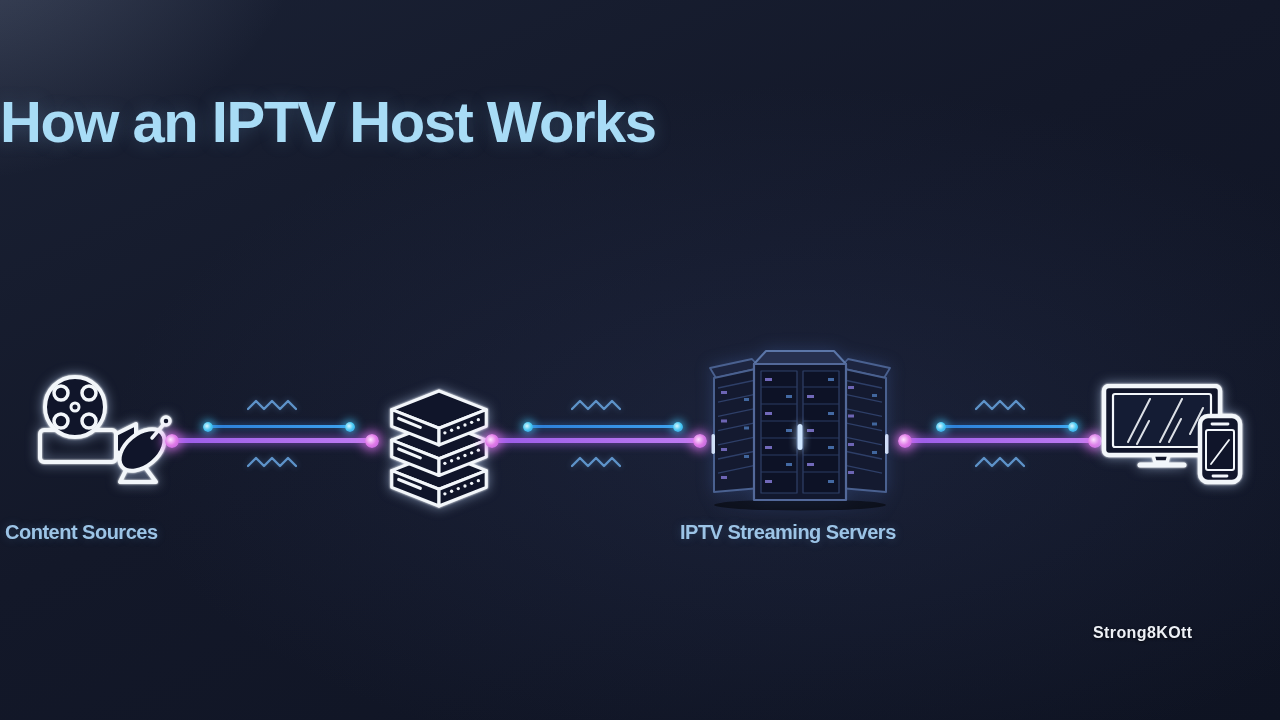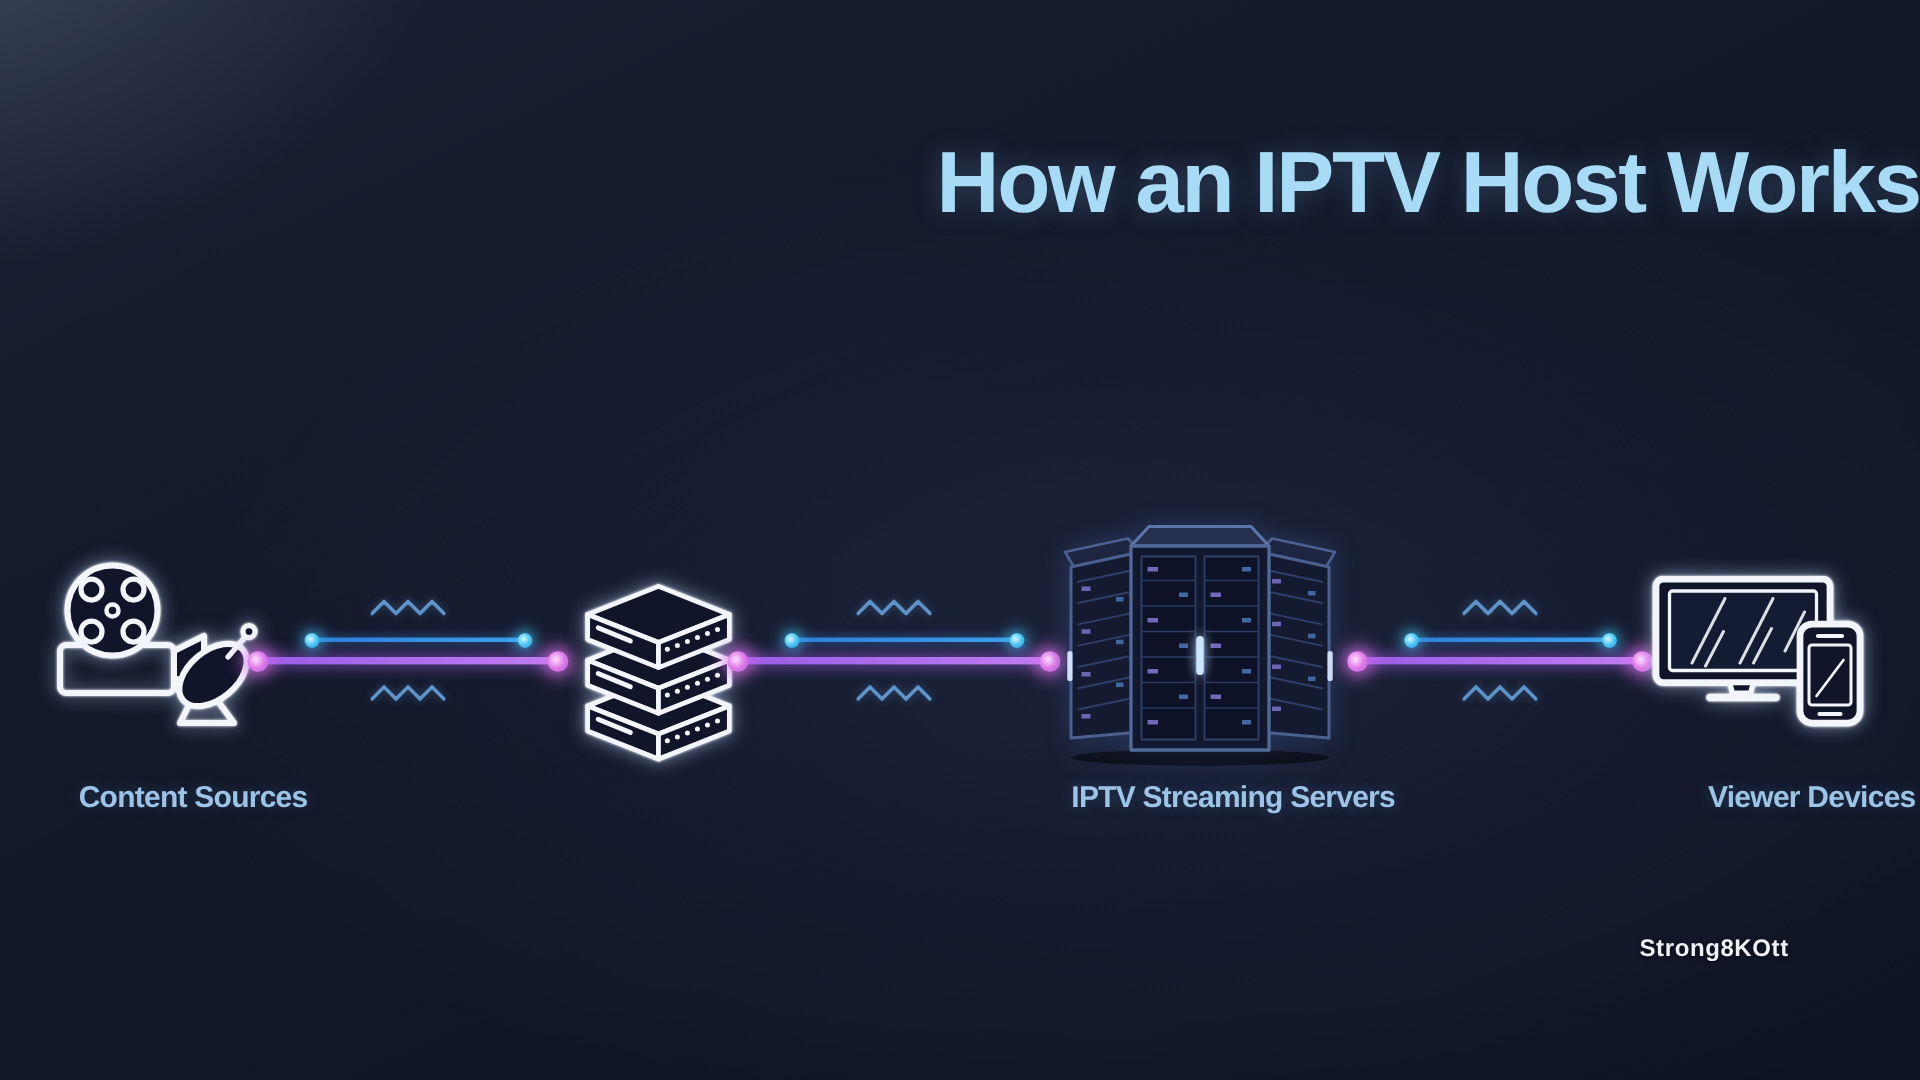--- a/index.html
+++ b/index.html
@@ -5,27 +5,27 @@
   html,body{margin:0;padding:0;background:#0b0f1c;}
   .stage{
     position:relative;width:1280px;height:720px;overflow:hidden;
     font-family:"Liberation Sans","DejaVu Sans",sans-serif;
     background:
       radial-gradient(900px 650px at -70px -90px, rgba(165,178,205,.30), rgba(165,178,205,0) 42%),
       radial-gradient(1100px 560px at 62% 60%, rgba(52,64,104,.28), rgba(0,0,0,0) 62%),
       linear-gradient(155deg,#1a2134 0%, #131829 45%, #0e1322 100%);
   }
   .title{
-    position:absolute;top:88px;left:0;width:100%;text-align:right;
+    position:absolute;top:88px;left:0;width:100%;text-align:left;
     font-size:58px;font-weight:bold;letter-spacing:-1.5px;
     color:var(--title,#a8dcf6);
     text-shadow:0 0 18px rgba(130,190,240,.25);
   }
   .node-label{
-    position:absolute;top:521px;height:26px;text-align:right;
+    position:absolute;top:521px;height:26px;text-align:left;
     font-size:20px;font-weight:bold;letter-spacing:-0.5px;
     color:var(--label,#9cc4e6);
     text-shadow:0 0 10px rgba(110,170,230,.25);
   }
   .lbl-1{left:5px;width:200px;}
   .lbl-2{left:335px;width:200px;}
   .lbl-3{left:680px;width:250px;}
   .lbl-4{left:1077px;width:200px;}
   .icon{position:absolute;}
   .neon{filter:drop-shadow(0 0 1px #ffffff) drop-shadow(0 0 6px rgba(195,218,255,.55));}
@@ -291,17 +291,16 @@
       <line x1="90" y1="50" x2="103" y2="24"></line>
     </g>
     <polygon points="53,71 69,71 67,78 55,78" stroke-width="3.5" fill="#10152a"></polygon>
     <line x1="40" y1="81" x2="84" y2="81" stroke-width="5"></line>
     <rect x="100" y="32" width="40" height="66" rx="8" fill="#10152a"></rect>
     <line x1="112" y1="40" x2="128" y2="40" stroke-width="2.8"></line>
     <rect x="106" y="46" width="28" height="40" rx="2" stroke-width="2"></rect>
     <line x1="111" y1="80" x2="129" y2="56" stroke-width="1.8"></line>
     <line x1="113" y1="92" x2="127" y2="92" stroke-width="2.8"></line>
   </svg>
-  <div class="node-label lbl-4">Viewer Devices</div>
 
   <div class="watermark">Strong8KOtt</div>
 
 </div>
 
 </body></html>

